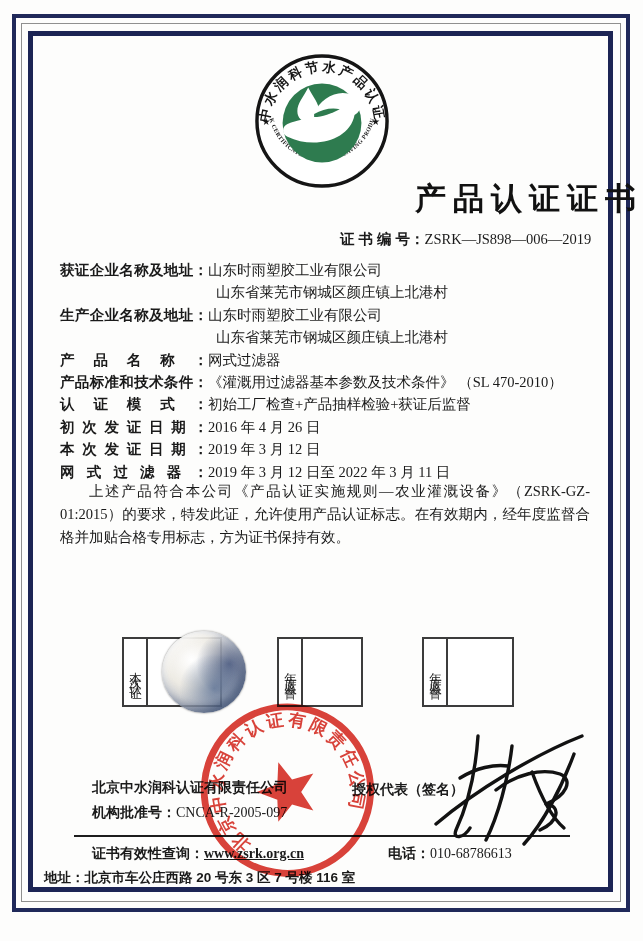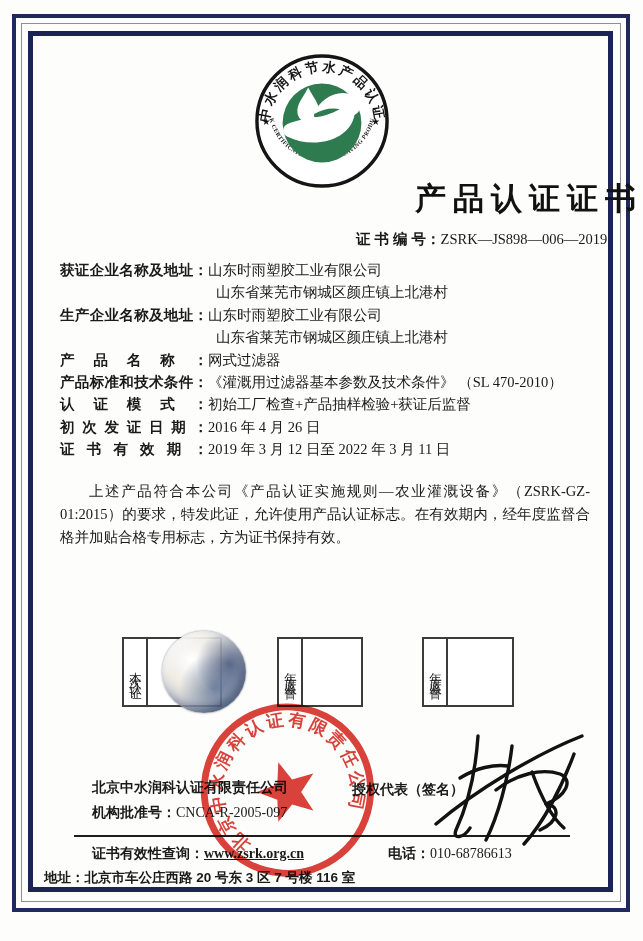--- a/index.html
+++ b/index.html
@@ -15,21 +15,21 @@
   .frame-inner{position:absolute; left:28px; top:31px; right:30px; bottom:49px; border:5px solid #1c2454;}
 
   
   .emblem{position:absolute; top:52px; left:50%; transform:translateX(-50%);}
 
   .title{
     position:absolute; top:178px; left:0; width:100%; text-align:right;
     font-family:"Liberation Sans","DejaVu Sans",sans-serif;
     font-size:31px; font-weight:bold; letter-spacing:7px; color:#111;
   }
-  .certno{position:absolute; top:230px; left:340px; font-size:14.5px; white-space:nowrap;margin-left:16px;}
+  .certno{position:absolute; top:230px; left:340px; font-size:14.5px; white-space:nowrap;}
   .certno .lbl{font-family:"Liberation Sans","DejaVu Sans",sans-serif; font-weight:bold;}
   .certno .val{font-family:"Liberation Serif","DejaVu Serif",serif;}
 
   .fields{position:absolute; left:60px; top:259px; width:528px; font-size:14.5px; line-height:22.4px;}
   .frow{white-space:nowrap;}
   .flabel{
     display:inline-block; width:148px; vertical-align:top;
     font-family:"Liberation Sans","DejaVu Sans",sans-serif; font-weight:bold;
     text-align:justify; text-align-last:justify;
   }
@@ -130,21 +130,24 @@
     <div class="frow">
       <span class="flabel">产品标准和技术条件：</span><span class="fvalue">《灌溉用过滤器基本参数及技术条件》 （SL 470-2010）</span>
     </div>
     <div class="frow">
       <span class="flabel">认证模式：</span><span class="fvalue">初始工厂检查+产品抽样检验+获证后监督</span>
     </div>
     <div class="frow">
       <span class="flabel">初次发证日期：</span><span class="fvalue">2016 年 4 月 26 日</span>
     </div>
     <div class="frow">
-      <span class="flabel">证书有效期：</span><span class="fvalue">2019 年 3 月 12 日至 2022 年 3 月 11 日</span>
+      <span class="flabel">本次发证日期：</span><span class="fvalue">2019 年 3 月 12 日</span>
+    </div>
+    <div class="frow">
+      <span class="flabel">网式过滤器：</span><span class="fvalue">2019 年 3 月 12 日至 2022 年 3 月 11 日</span>
     </div>
   </div>
 
   <div class="declaration">上述产品符合本公司《产品认证实施规则—农业灌溉设备》（ZSRK-GZ- 01:2015）的要求，特发此证，允许使用产品认证标志。在有效期内，经年度监督合格并加贴合格专用标志，方为证书保持有效。</div>
 
   <div class="stampbox" style="left:122px; width:96px;">
     <div class="strip">本次认证</div>
     <div class="cell">
       <div class="holo"></div>
     </div>

